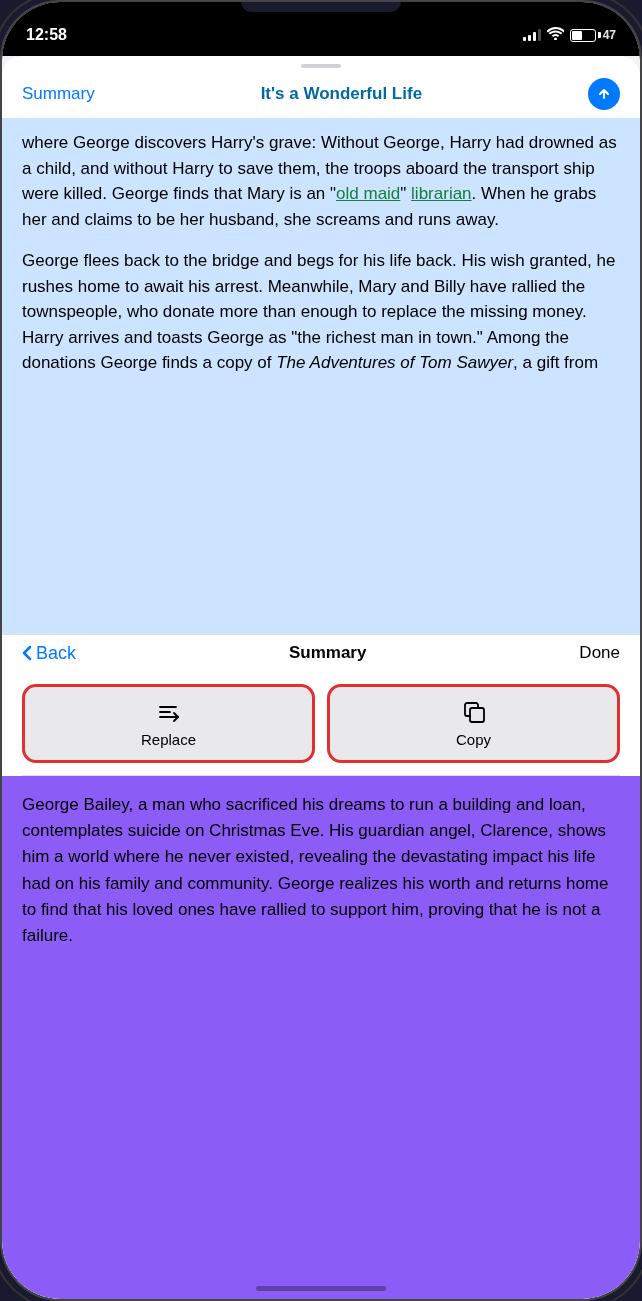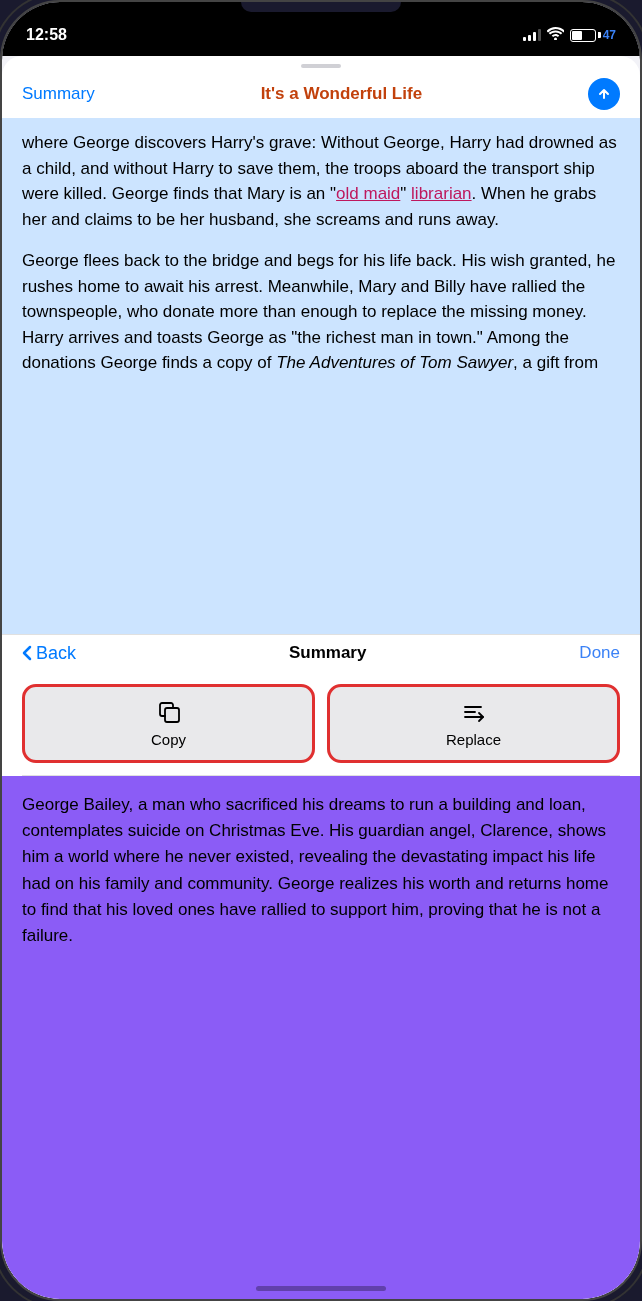--- a/index.html
+++ b/index.html
@@ -108,21 +108,21 @@
     .battery-tip {
       width: 3px;
       height: 6px;
       background: white;
       border-radius: 0 1px 1px 0;
     }
 
     .battery-text {
       font-size: 12px;
       font-weight: 600;
-      color: #3b82f6;
+      color: #e5e5e5;
     }
 
     
     .screen {
       position: absolute;
       top: 0; left: 0; right: 0; bottom: 0;
       background: #f2f2f7;
       border-radius: 58px;
       overflow: hidden;
     }
@@ -160,21 +160,21 @@
     .nav-cancel {
       color: #007aff;
       font-size: 17px;
       font-weight: 400;
       cursor: pointer;
     }
 
     .nav-title {
       font-size: 17px;
       font-weight: 700;
-      color: #c2410c;
+      color: #0369a1;
     }
 
     .nav-upload-btn {
       width: 32px;
       height: 32px;
       background: #007aff;
       border-radius: 50%;
       display: flex;
       align-items: center;
       justify-content: center;
@@ -199,21 +199,21 @@
       line-height: 1.5;
       color: #000;
       margin-bottom: 16px;
     }
 
     .selected-text-area p:last-child {
       margin-bottom: 8px;
     }
 
     .text-link {
-      color: #be185d;
+      color: #15803d;
       text-decoration: underline;
     }
 
     
     .bottom-nav {
       display: flex;
       align-items: center;
       justify-content: space-between;
       padding: 8px 20px;
       border-top: 1px solid #e0e0e0;
@@ -230,21 +230,21 @@
       cursor: pointer;
     }
 
     .bottom-nav-title {
       font-size: 17px;
       font-weight: 700;
       color: #000;
     }
 
     .done-btn {
-      color: #3b82f6;
+      color: #000000;
       font-size: 17px;
       font-weight: 400;
       cursor: pointer;
     }
 
     
     .action-buttons-row {
       display: flex;
       gap: 12px;
       padding: 12px 20px;
@@ -404,37 +404,37 @@
           <span>Back</span>
         </div>
         <span class="bottom-nav-title">Summary</span>
         <span class="done-btn">Done</span>
       </div>
 
       <div class="action-buttons-row">
 
         <div class="action-btn">
           <svg viewBox="0 0 26 26" fill="none">
-            <rect x="9" y="9" width="14" height="14" rx="2" stroke="#000" stroke-width="1.8"></rect>
-            <path d="M17 9V6a2 2 0 00-2-2H6a2 2 0 00-2 2v9a2 2 0 002 2h3" stroke="#000" stroke-width="1.8" stroke-linecap="round"></path>
-          </svg>
-          <span>Copy</span>
-        </div>
-
-        <div class="action-btn">
-          <svg viewBox="0 0 26 26" fill="none">
             <line x1="4" y1="8" x2="20" y2="8" stroke="#000" stroke-width="1.8" stroke-linecap="round"></line>
             <line x1="4" y1="13" x2="14" y2="13" stroke="#000" stroke-width="1.8" stroke-linecap="round"></line>
             <line x1="4" y1="18" x2="14" y2="18" stroke="#000" stroke-width="1.8" stroke-linecap="round"></line>
             <path d="M18 14l4 4-4 4" stroke="#000" stroke-width="1.8" stroke-linecap="round" stroke-linejoin="round"></path>
             <line x1="22" y1="18" x2="14" y2="18" stroke="#000" stroke-width="1.8" stroke-linecap="round"></line>
           </svg>
           <span>Replace</span>
         </div>
 
+        <div class="action-btn">
+          <svg viewBox="0 0 26 26" fill="none">
+            <rect x="9" y="9" width="14" height="14" rx="2" stroke="#000" stroke-width="1.8"></rect>
+            <path d="M17 9V6a2 2 0 00-2-2H6a2 2 0 00-2 2v9a2 2 0 002 2h3" stroke="#000" stroke-width="1.8" stroke-linecap="round"></path>
+          </svg>
+          <span>Copy</span>
+        </div>
+
       </div>
 
       <div class="summary-divider"></div>
 
       <div class="summary-text">
         <p>George Bailey, a man who sacrificed his dreams to run a building and loan, contemplates suicide on Christmas Eve. His guardian angel, Clarence, shows him a world where he never existed, revealing the devastating impact his life had on his family and community. George realizes his worth and returns home to find that his loved ones have rallied to support him, proving that he is not a failure.</p>
       </div>
 
       <div class="home-indicator"></div>
     </div>

